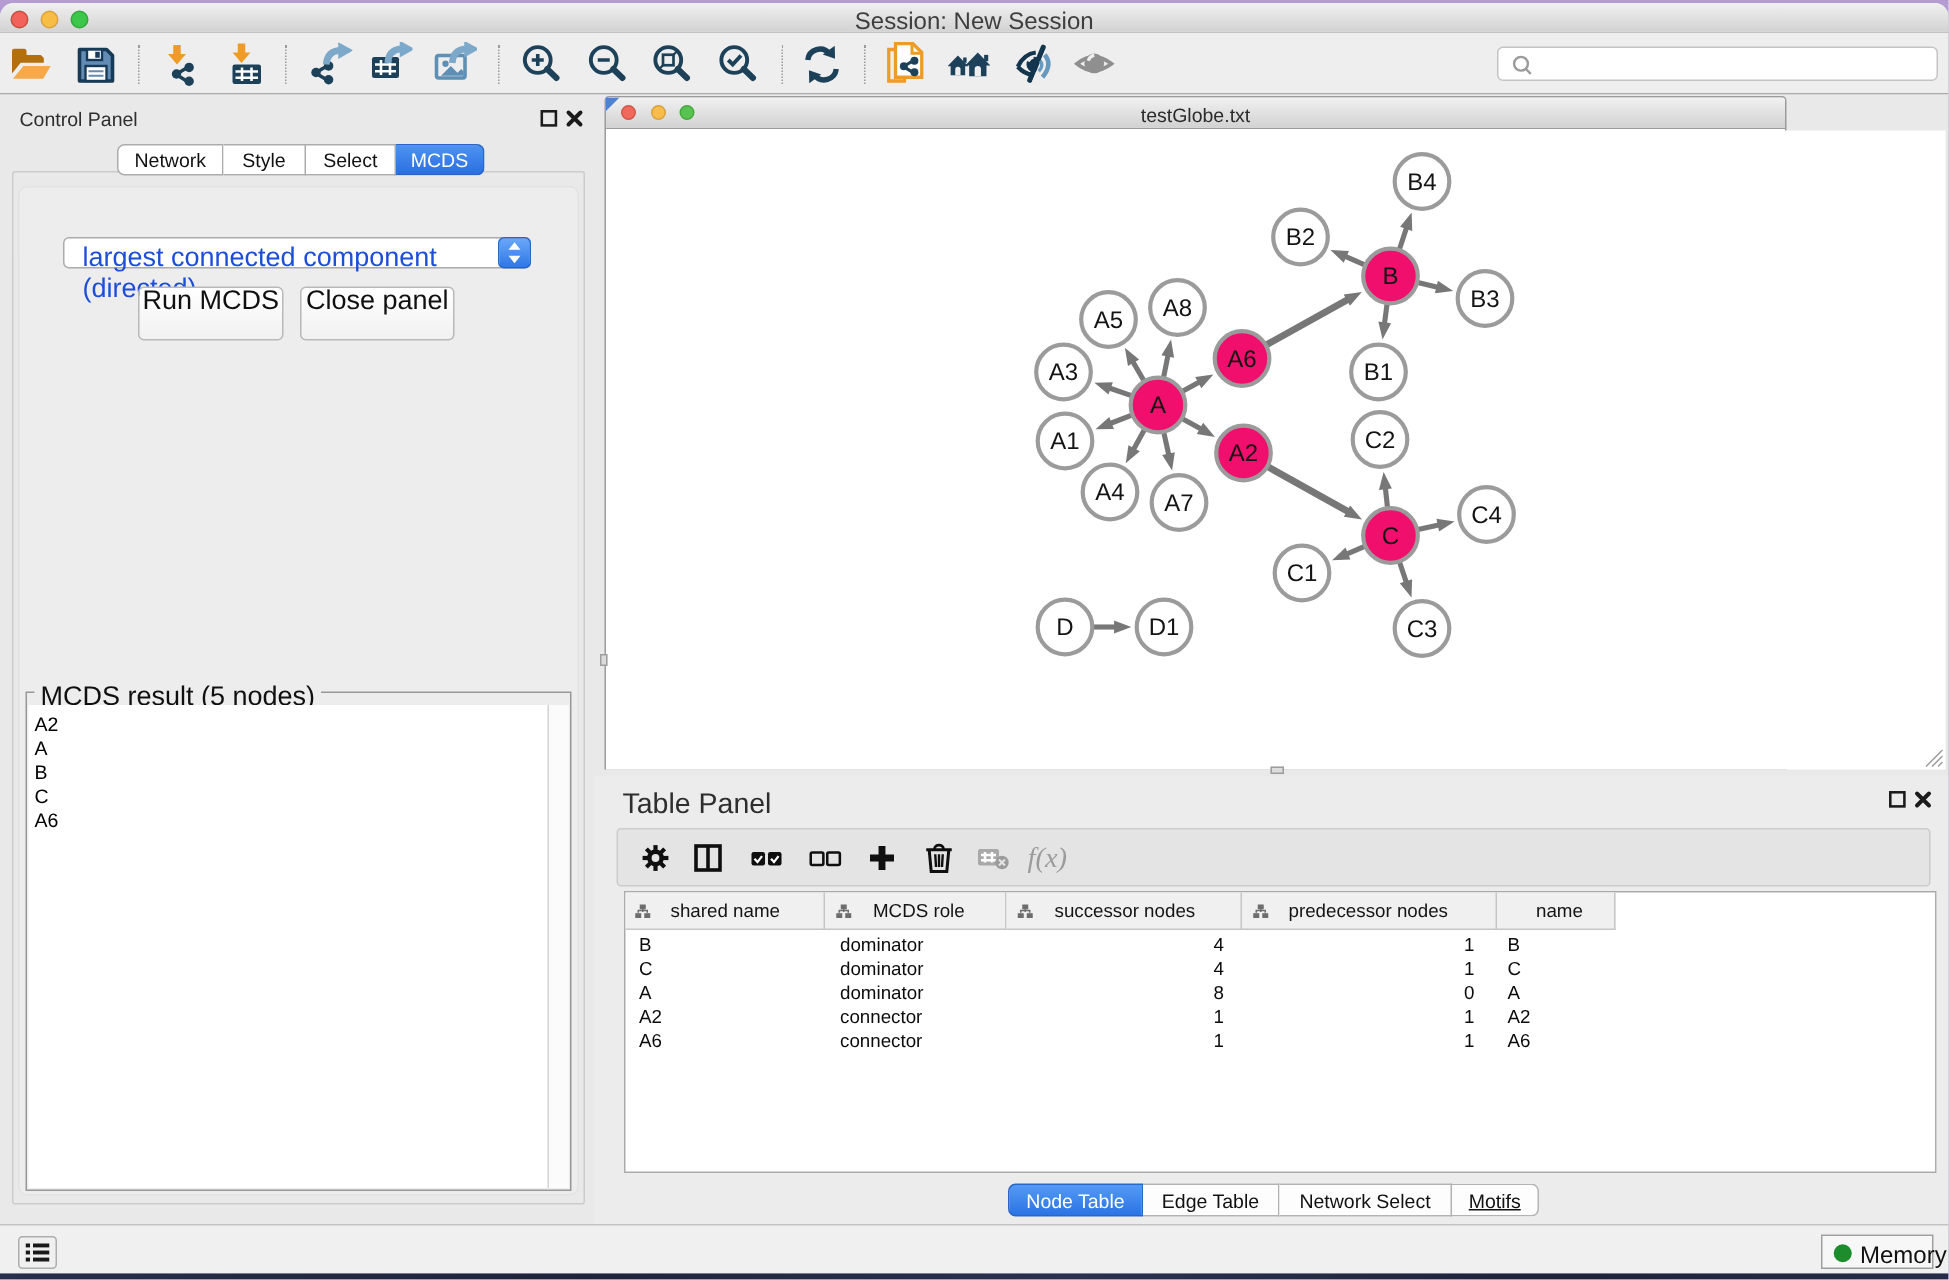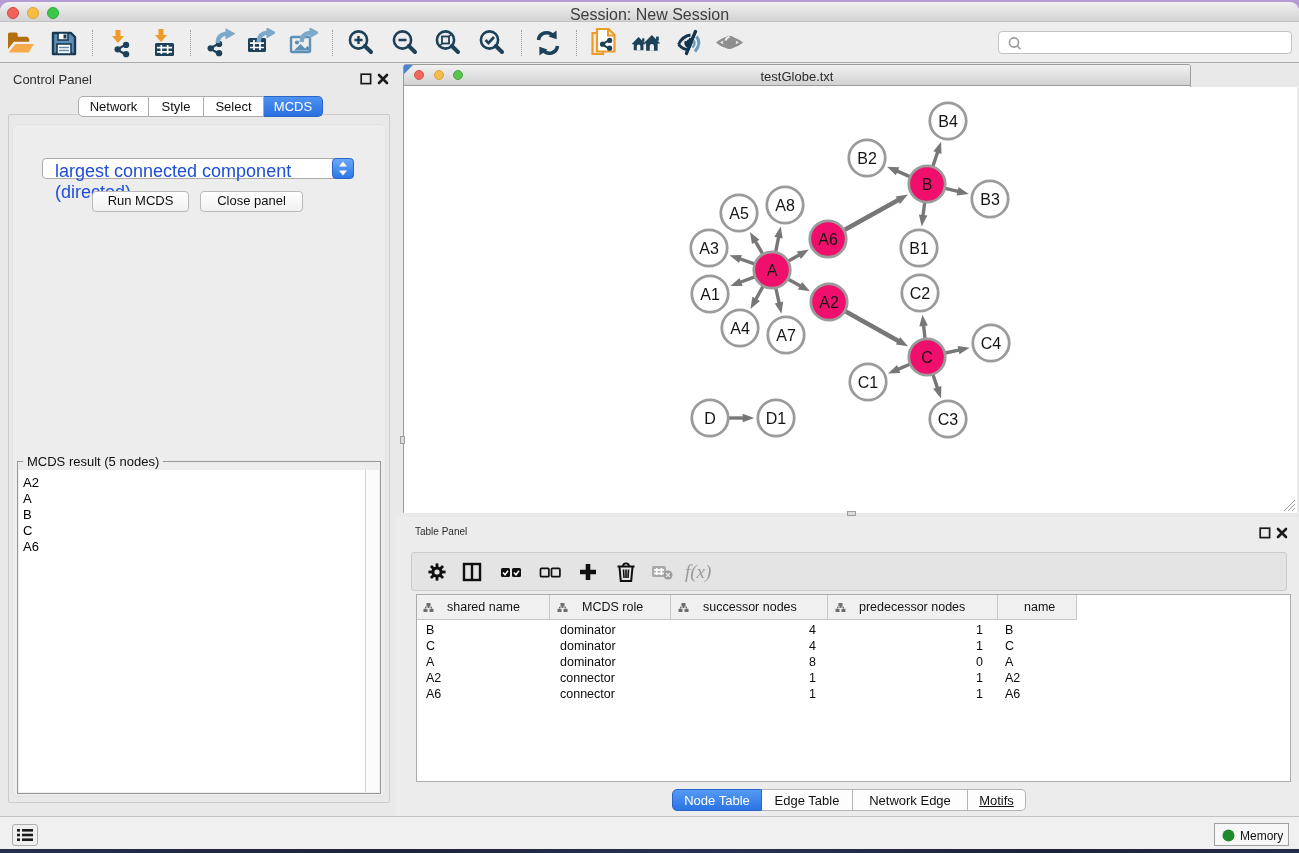--- a/index.html
+++ b/index.html
@@ -22,34 +22,34 @@
 #cptabs .seg { height:21px; line-height:20px; font-size:13px; text-align:center; background:#ffffff; border:1px solid #acacac; border-left:none; color:#111; padding:0; }
 #cptabs .seg.first { border-left:1px solid #acacac; border-radius:5px 0 0 5px; }
 #cptabs .seg.last { border-radius:0 5px 5px 0; }
 #cptabs .seg.sel { background:linear-gradient(#4d93f2,#2a6fe0); color:#fff; border-color:#2a66c8; }
 #cpbox { position:absolute; left:8px; top:51px; width:382px; height:689px; background:#e9e9e9; border:1px solid #cccccc; border-radius:2px; }
 #cpinner { position:absolute; left:3px; top:9px; width:374px; height:673px; background:#ededed; border-radius:6px; border:1px solid #e2e2e2; }
 #optlabel { position:absolute; left:0; top:72px; width:396px; text-align:center; font-size:13px; color:#101010; }
 #dropdown { position:absolute; left:42px; top:95px; width:312px; height:21px; background:#fff; border:1px solid #ababab; border-radius:4px; }
 #dropdown .dtext { position:absolute; left:12px; top:2px; font-size:18px; color:#1d4ed8; }
 #dropdown .step { position:absolute; right:-1px; top:-1px; width:22px; height:21px; border-radius:4px; background:linear-gradient(#6aa7f8,#2e78e6); border:1px solid #2a66c8; }
-.btn { position:absolute; top:128px; height:21px; background:linear-gradient(#ffffff,#f1f1f1); border:1px solid #b9b9b9; border-radius:4px; font-size:13px; color:#101010; text-align:center; line-height:17px; }
+.btn { position:absolute; top:128px; height:36px; background:linear-gradient(#ffffff,#f1f1f1); border:1px solid #b9b9b9; border-radius:4px; font-size:18px; color:#101010; text-align:center; line-height:17px; }
 #fieldset { position:absolute; left:17px; top:398px; width:364px; height:333px; border:1px solid #989898; }
-#fieldset .legend { position:absolute; left:5px; top:-8px; background:#ededed; padding:0 4px; font-size:13px; color:#101010; }
+#fieldset .legend { position:absolute; left:5px; top:-8px; background:#ededed; padding:0 4px; font-size:18px; color:#101010; }
 #mlist { position:absolute; left:1px; top:8px; width:360px; height:322px; background:#ffffff; }
 #mlist .sb { position:absolute; right:0; top:0; width:14px; height:100%; background:#fbfbfb; border-left:1px solid #d4d4d4; }
 #mlist .it { position:absolute; left:4px; font-size:13px; color:#000; }
 
 #netwin { position:absolute; left:403px; top:1px; width:788px; height:449px; background:#ffffff; border:1px solid #9b9b9b; border-radius:3px 3px 0 0; }
 #nettb { position:absolute; left:0; top:0; width:100%; height:21px; background:linear-gradient(#f1f1f1,#d2d2d2); border-bottom:1px solid #9b9b9b; border-radius:3px 3px 0 0; }
 #nettb .title { position:absolute; width:100%; top:4px; text-align:center; font-size:13px; color:#2b2b2b; }
 #netcanvas { position:absolute; left:0; top:22px; width:893px; height:426px; background:#fff; }
 
 #tpanel { position:absolute; left:396px; top:454px; width:903px; height:299px; background:#ececec; }
-#tpanel .ptitle { position:absolute; left:19px; top:9px; font-size:10px; color:#2e2e2e; }
+#tpanel .ptitle { position:absolute; left:19px; top:9px; font-size:19px; color:#2e2e2e; }
 #ttool { position:absolute; left:15px; top:35px; width:876px; height:39px; background:#e4e4e4; border:1px solid #cbcbcb; border-radius:3px; }
 #ttable { position:absolute; left:20px; top:77px; width:875px; height:188px; background:#ffffff; border:1px solid #ababab; }
 .th { position:absolute; top:0; height:25px; background:#f0f0f0; border-right:1px solid #c6c6c6; border-bottom:1px solid #c6c6c6; font-size:12.5px; color:#141414; }
 .th span { position:absolute; top:5px; }
 .td { position:absolute; font-size:12.5px; color:#0c0c0c; height:16px; }
 #btabs { position:absolute; left:276px; top:272px; height:22px; display:flex; }
 #btabs .seg { height:22px; line-height:21px; font-size:13px; text-align:center; background:#fdfdfd; border:1px solid #b3b3b3; border-left:none; color:#111; }
 #btabs .seg.first { border-left:1px solid #b3b3b3; border-radius:5px 0 0 5px; }
 #btabs .seg.last { border-radius:0 5px 5px 0; }
 #btabs .seg.sel { background:linear-gradient(#549af4,#2a74e4); color:#fff; border-color:#2a66c8; }
@@ -486,21 +486,21 @@
           <div class="td" style="left:588px;top:76px;">A2</div>
           <div class="td" style="left:9px;top:92px;">A6</div>
           <div class="td" style="left:143px;top:92px;">connector</div>
           <div class="td" style="left:254px;top:92px;width:145px;text-align:right;">1</div>
           <div class="td" style="left:411px;top:92px;width:155px;text-align:right;">1</div>
           <div class="td" style="left:588px;top:92px;">A6</div>
       </div>
       <div id="btabs">
         <div class="seg first sel" style="width:90px;">Node Table</div>
         <div class="seg" style="width:91px;">Edge Table</div>
-        <div class="seg" style="width:115px;">Network Edge</div>
+        <div class="seg" style="width:115px;">Network Select</div>
         <div class="seg last" style="width:58px;text-decoration:underline;">Motifs</div>
       </div>
     </div>
   </div>
   <div id="statusbar">
     <div id="lbtn">
         <svg width="16" height="14" viewBox="0 0 16 14" style="position:absolute;left:4px;top:3px;">
           <g fill="#1a1a1a">
             <rect x="0" y="1" width="3" height="2.6"></rect>
             <rect x="5" y="1" width="11" height="2.6"></rect>
@@ -508,17 +508,17 @@
             <rect x="5" y="5.7" width="11" height="2.6"></rect>
             <rect x="0" y="10.4" width="3" height="2.6"></rect>
             <rect x="5" y="10.4" width="11" height="2.6"></rect>
           </g>
         </svg>
       </div>
     <div id="membtn">
         <svg style="position:absolute;left:7px;top:5px;" width="13" height="13" viewBox="0 0 13 13">
           <circle cx="6.5" cy="6.5" r="6" fill="#1d8c2c"></circle>
         </svg>
-        <span style="position:absolute;left:25px;top:5px;font-size:12px;">Memory</span>
+        <span style="position:absolute;left:25px;top:5px;font-size:16px;">Memory</span>
       </div>
   </div>
 </div>
 <div id="darkband"></div>
 
 </body></html>

